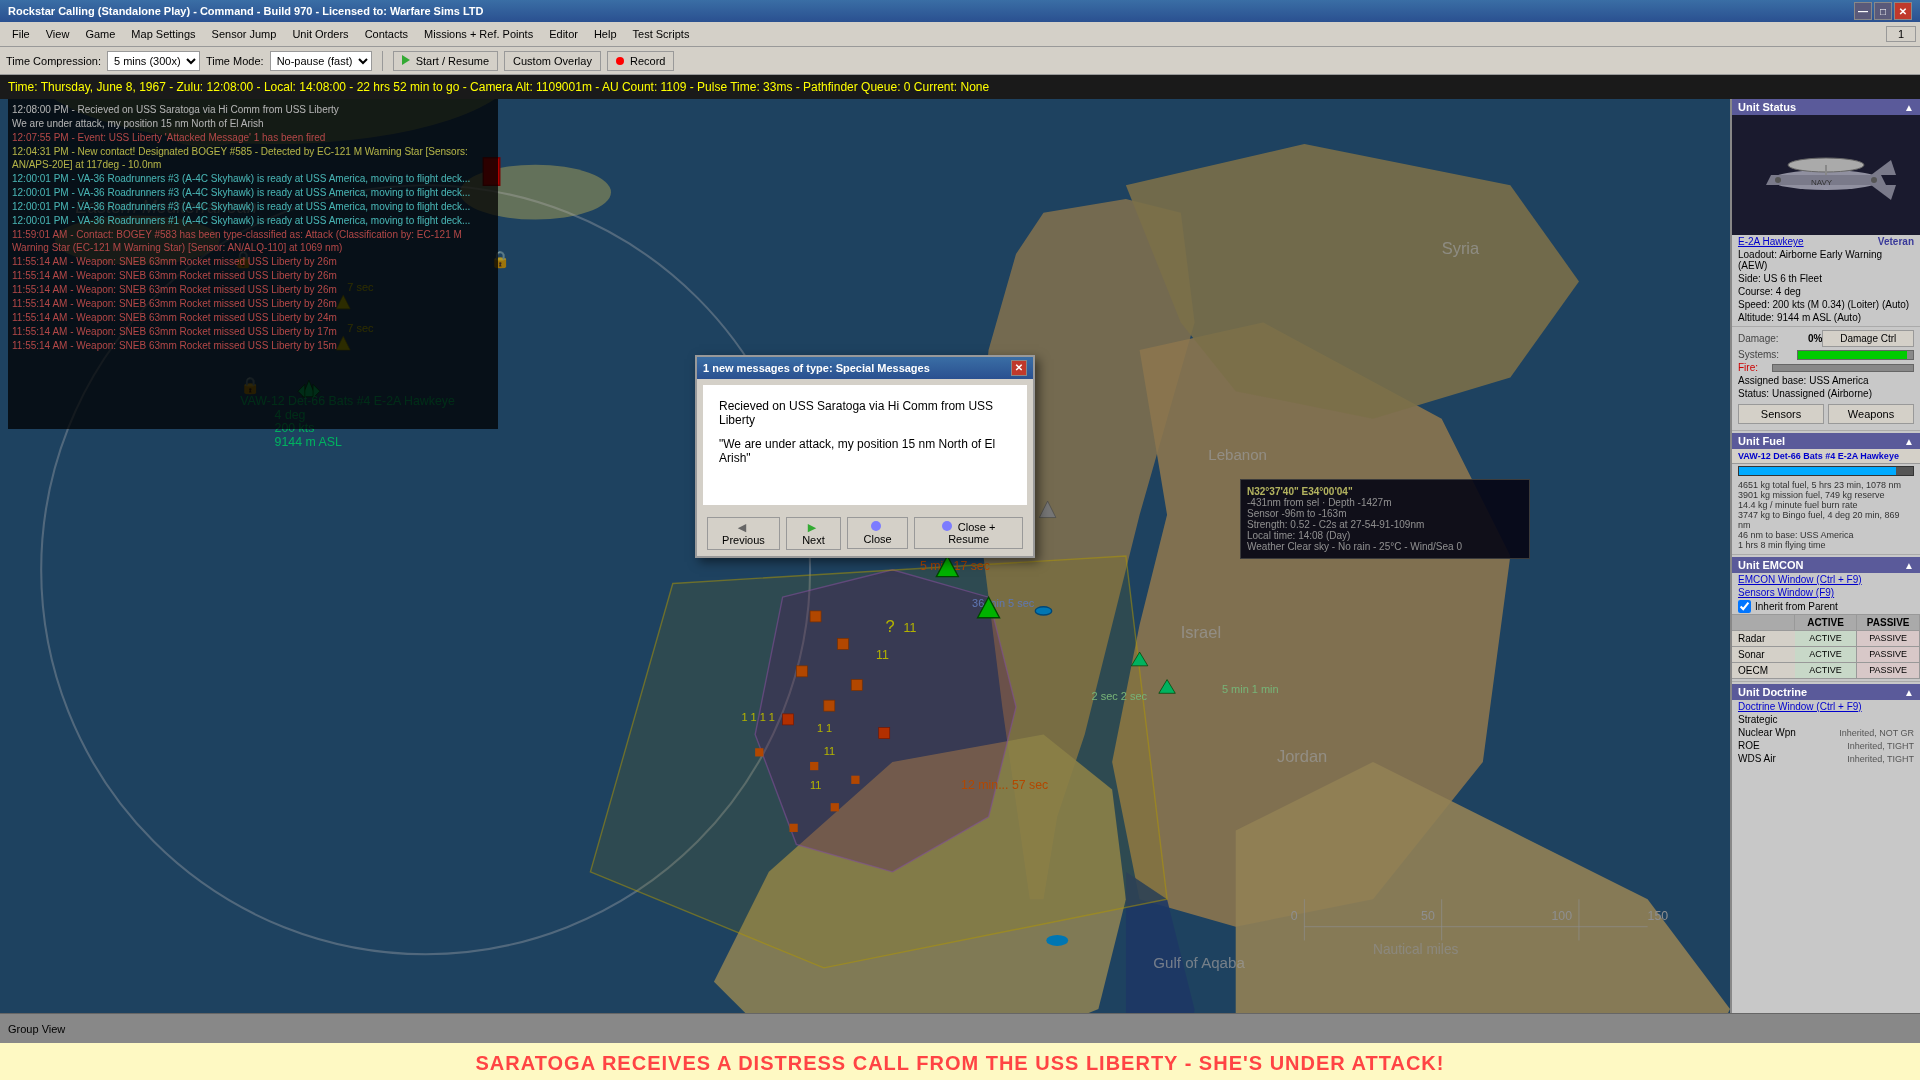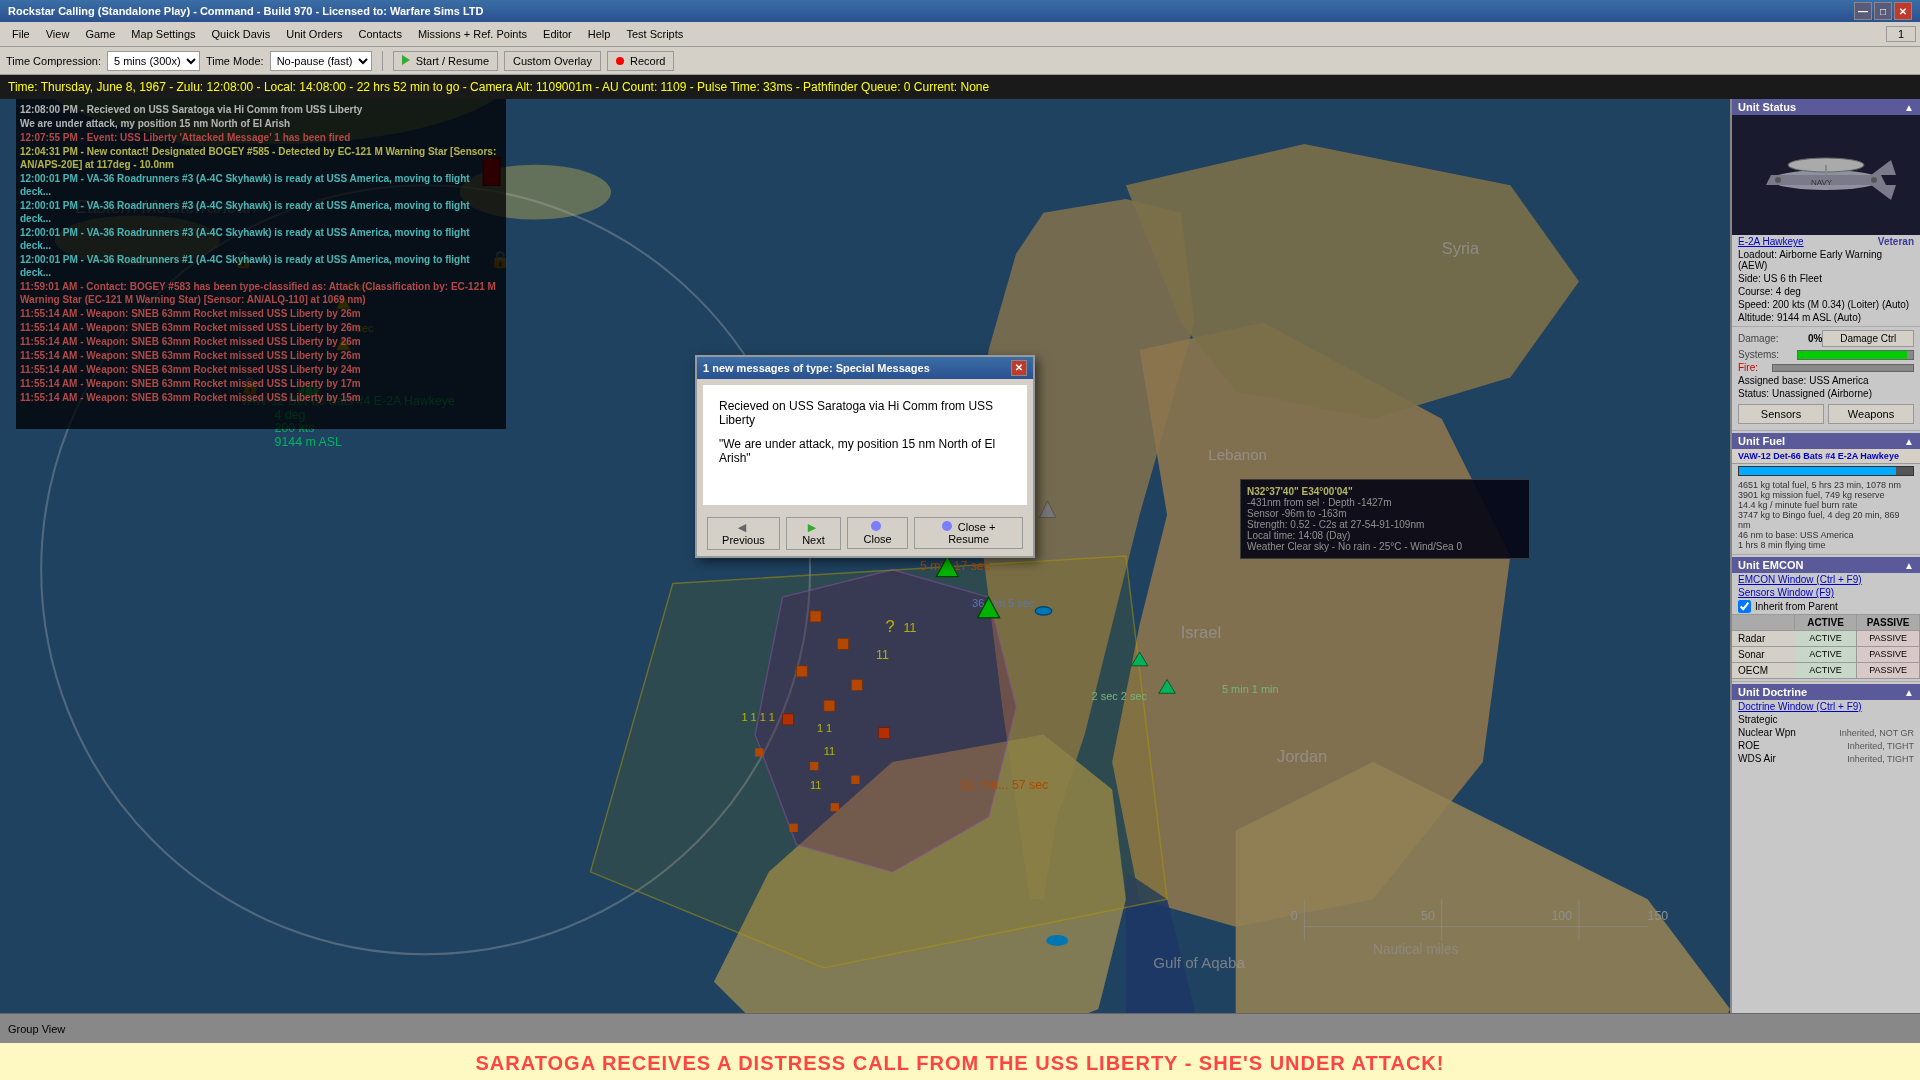--- a/index.html
+++ b/index.html
@@ -108,29 +108,28 @@
       width: 100%;
       height: 100%;
       position: absolute;
       top: 0; left: 0;
     }
 
     
     #event-log {
       position: absolute;
       top: 0;
-      left: 16px;
+      left: 8px;
       width: 490px;
       height: 330px;
       background: rgba(0,0,0,0.75);
       color: #aaffaa;
       font-size: 10px;
       padding: 4px;
       overflow: hidden;
-      font-weight: bold;
     }
     .event-item { margin-bottom: 1px; line-height: 1.3; }
     .event-red { color: #ff6666; }
     .event-yellow { color: #ffff66; }
     .event-white { color: #ffffff; }
     .event-cyan { color: #66ffff; }
 
     
     #dialog-overlay {
       position: absolute;
@@ -401,21 +400,21 @@
     <div class="title-btn">□</div>
     <div class="title-btn close">✕</div>
   </div>
 </div>
 
 <div id="menu-bar">
   <span class="menu-item">File</span>
   <span class="menu-item">View</span>
   <span class="menu-item">Game</span>
   <span class="menu-item">Map Settings</span>
-  <span class="menu-item">Quick Davis</span>
+  <span class="menu-item">Sensor Jump</span>
   <span class="menu-item">Unit Orders</span>
   <span class="menu-item">Contacts</span>
   <span class="menu-item">Missions + Ref. Points</span>
   <span class="menu-item">Editor</span>
   <span class="menu-item">Help</span>
   <span class="menu-item">Test Scripts</span>
   <span class="menu-item" style="margin-left:auto; border:1px solid #999; padding:1px 6px; min-width:30px; text-align:center;">1</span>
 </div>
 
 <div id="toolbar">

